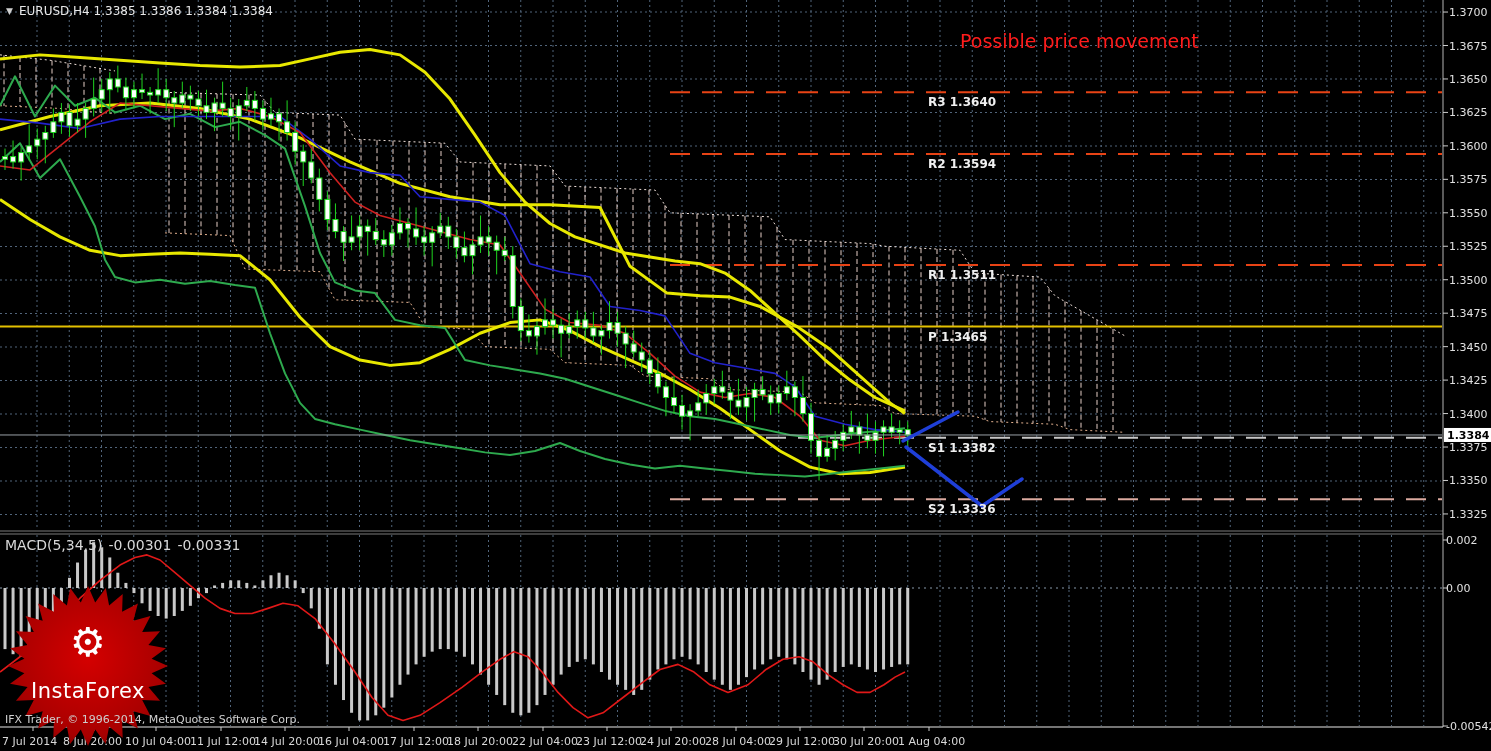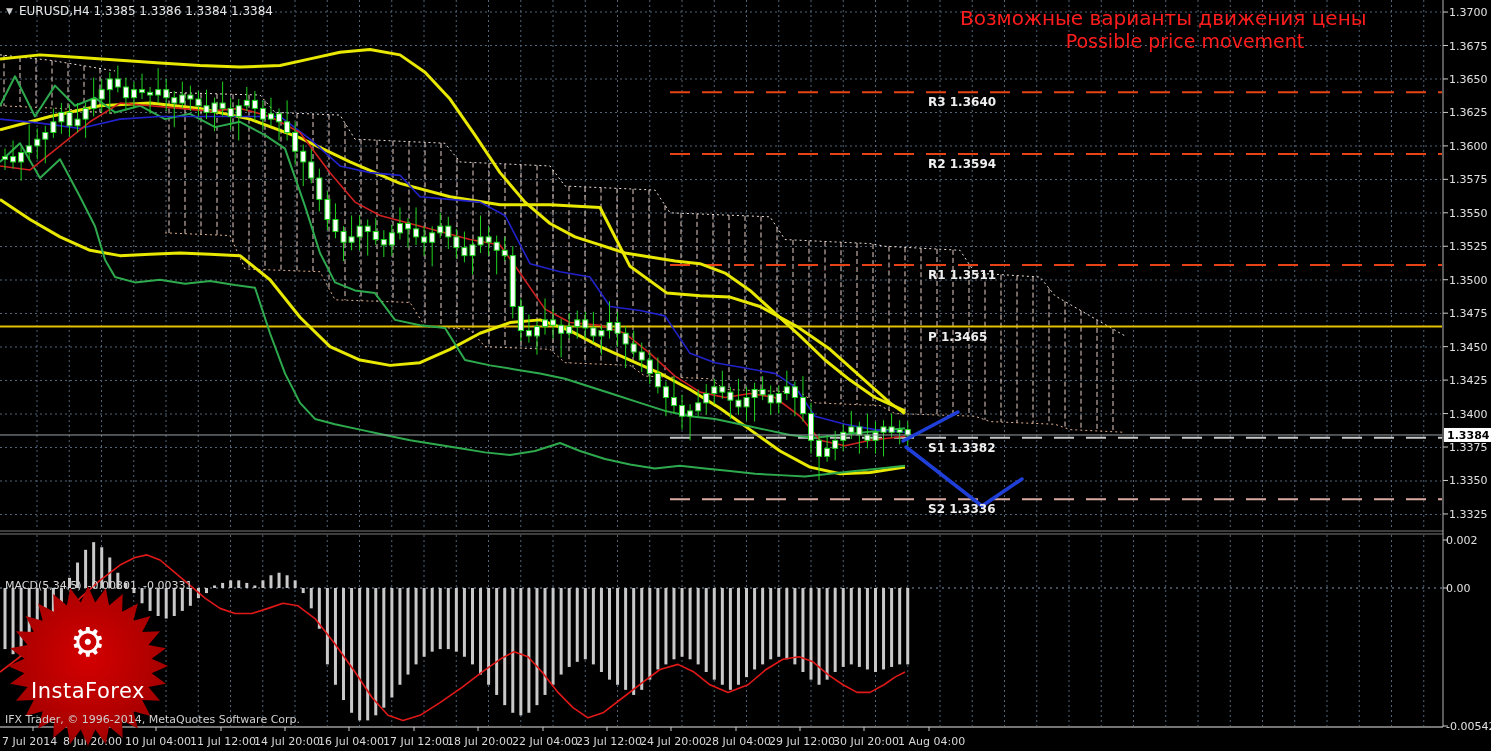--- a/index.html
+++ b/index.html
@@ -4,22 +4,22 @@
 <style>
   html,body{margin:0;padding:0;background:#000;}
   #app{position:relative;width:1491px;height:751px;background:#000;overflow:hidden;
        font-family:"DejaVu Sans",sans-serif;}
   #chart-svg{position:absolute;left:0;top:0;}
   #chart-svg text{font-family:"DejaVu Sans",sans-serif;}
   .overlay{position:absolute;pointer-events:none;white-space:nowrap;}
   #symbol-bar{left:6px;top:4px;color:#e8e8e8;font-size:12px;pointer-events:auto;}
   #symbol-bar .tri{color:#cfcfcf;font-size:9px;margin-right:6px;vertical-align:1px;}
   #title-ru{left:960px;top:6px;width:394px;text-align:center;color:#ff1c1c;font-size:20px;}
-  #title-en{left:960px;top:30px;width:450px;text-align:center;color:#ff1c1c;font-size:19px;}
-  #macd-label{left:5px;top:537px;color:#d8d8d8;font-size:11px;margin-top:42px;}
+  #title-en{left:960px;top:30px;width:450px;text-align:left;color:#ff1c1c;font-size:19px;}
+  #macd-label{left:5px;top:537px;color:#d8d8d8;font-size:14px;}
   #macd-label span{margin-right:6px;}
   #copyright{left:5px;top:713px;color:#cfcfcf;font-size:11px;}
 </style>
 </head>
 <body>
 
 <div id="app">
   <svg id="chart-svg" width="1491" height="751">
       <g>
         <line x1="37" y1="0" x2="37" y2="530" stroke="#51647a" stroke-width="1" stroke-dasharray="2,3"></line>
@@ -662,21 +662,20 @@
         <path d="M0.0,-80.0L7.2,-63.6L17.8,-78.0L21.1,-60.4L34.7,-72.1L34.1,-54.2L49.9,-62.5L45.3,-45.3L62.5,-49.9L54.2,-34.1L72.1,-34.7L60.4,-21.1L78.0,-17.8L63.6,-7.2L80.0,0.0L63.6,7.2L78.0,17.8L60.4,21.1L72.1,34.7L54.2,34.1L62.5,49.9L45.3,45.3L49.9,62.5L34.1,54.2L34.7,72.1L21.1,60.4L17.8,78.0L7.2,63.6L0.0,80.0L-7.2,63.6L-17.8,78.0L-21.1,60.4L-34.7,72.1L-34.1,54.2L-49.9,62.5L-45.3,45.3L-62.5,49.9L-54.2,34.1L-72.1,34.7L-60.4,21.1L-78.0,17.8L-63.6,7.2L-80.0,0.0L-63.6,-7.2L-78.0,-17.8L-60.4,-21.1L-72.1,-34.7L-54.2,-34.1L-62.5,-49.9L-45.3,-45.3L-49.9,-62.5L-34.1,-54.2L-34.7,-72.1L-21.1,-60.4L-17.8,-78.0L-7.2,-63.6Z" fill="url(#starGrad)"></path>
         <text x="0" y="-10" fill="#ffffff" font-size="40px" text-anchor="middle">⚙</text>
         <text x="0" y="32" fill="#ffffff" font-size="21px" text-anchor="middle" letter-spacing="0.5">InstaForex</text>
       </g>
     </svg>
 
   <div class="overlay" id="symbol-bar">
     <span class="tri">▼</span><span>EURUSD,H4 1.3385 1.3386 1.3384 1.3384</span>
   </div>
 
-  <div class="overlay" id="title-ru">Возможные варианты движения цены</div>
   <div class="overlay" id="title-en">Possible price movement</div>
 
   <div class="overlay" id="macd-label">
     <span>MACD(5,34,5)</span><span>-0.00301</span><span>-0.00331</span>
   </div>
 
   <div class="overlay" id="copyright">IFX Trader, © 1996-2014, MetaQuotes Software Corp.</div>
 </div>
 
 </body></html>

